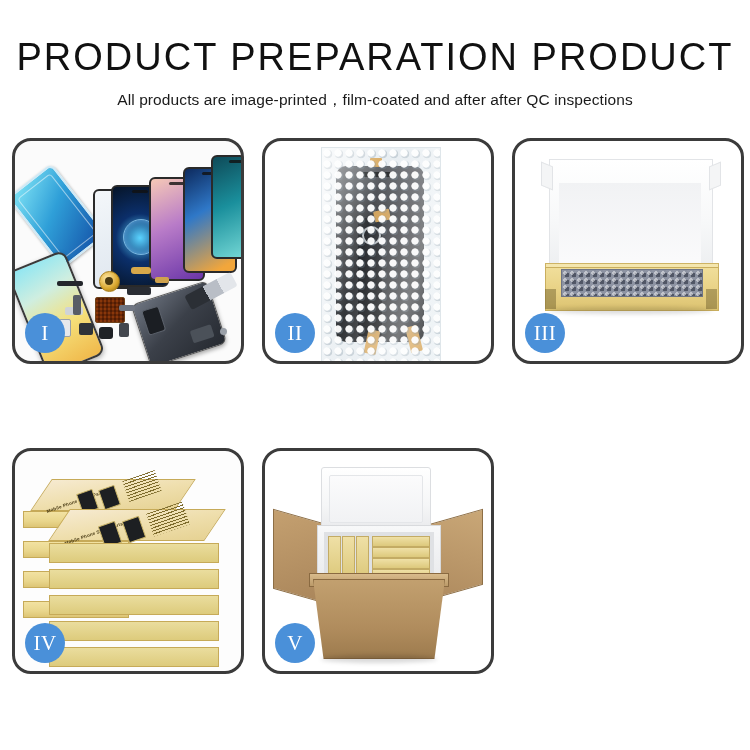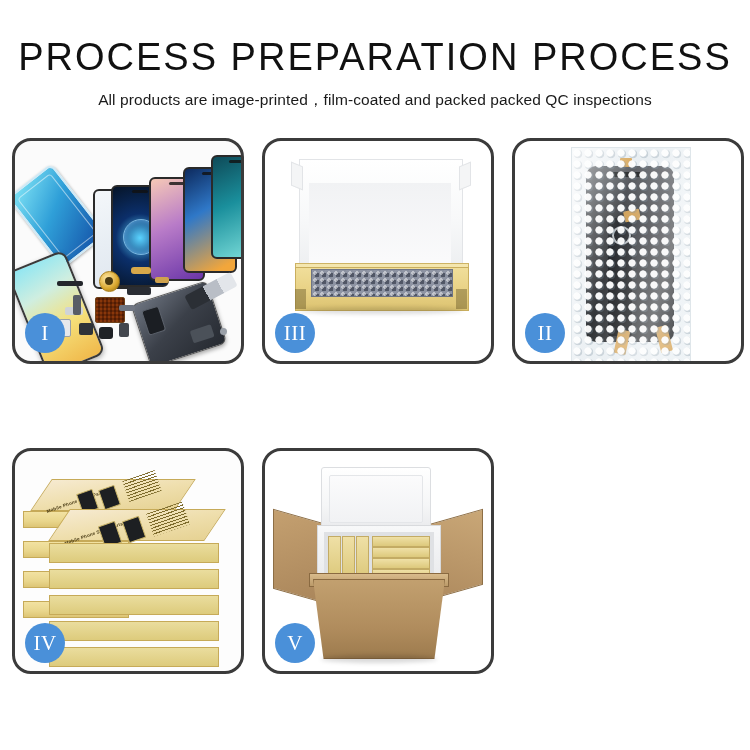--- a/index.html
+++ b/index.html
@@ -283,22 +283,22 @@
   .c6-tab{position:absolute;background:#a3855b;opacity:.85;}
   .c6-t1{left:36px;top:76px;width:18px;height:22px;}
   .c6-t2{left:36px;top:136px;width:16px;height:14px;}
   .c6-shadow{position:absolute;left:26px;top:168px;width:156px;height:8px;border-radius:50%;
     background:rgba(0,0,0,.14);filter:blur(2px);}
 </style>
 </head>
 <body>
 
 <div class="header">
-  <div class="title">PROCESS PREPARATION PROCESS</div>
-  <div class="subtitle">All products are image-printed，film-coated and packed packed QC inspections</div>
+  <div class="title">PRODUCT PREPARATION PRODUCT</div>
+  <div class="subtitle">All products are image-printed，film-coated and after after QC inspections</div>
 </div>
 
 <div class="grid">
 
   <div class="panel p1">
     <div class="scene">
       <div class="ph ph-a"></div>
       <div class="scr scr1">
           <span class="notch"></span>
         </div>
@@ -328,51 +328,51 @@
       <div class="prt prt-g"></div>
       <div class="prt prt-h"></div>
       <div class="prt prt-i"></div>
       <div class="prt prt-j"></div>
       <div class="driver"></div>
       <div class="scrw"></div>
     </div>
     <div class="badge">I</div>
   </div>
 
-  <div class="panel p3">
-    <div class="scene">
-      <div class="b3-lid"></div>
-      <div class="b3-inner"></div>
-      <div class="b3-base-lip"></div>
-      <div class="b3-base"></div>
-      <div class="b3-foam"></div>
-      <div class="b3-corner-l"></div>
-      <div class="b3-corner-r"></div>
-      <div class="b3-shadow"></div>
-    </div>
-    <div class="badge">III</div>
-  </div>
-
   <div class="panel p2">
     <div class="scene">
       <div class="bw-bag">
         <div class="bw-item"></div>
         <div class="bw-strip"></div>
         <div class="bw-circ"></div>
         <div class="tape tape1"></div>
         <div class="tape tape2"></div>
         <div class="tape tape3"></div>
         <div class="tape tape4"></div>
         <div class="bubbles"></div>
         <div class="bag-sheen"></div>
       </div>
     </div>
     <div class="badge">II</div>
   </div>
 
+  <div class="panel p3">
+    <div class="scene">
+      <div class="b3-lid"></div>
+      <div class="b3-inner"></div>
+      <div class="b3-base-lip"></div>
+      <div class="b3-base"></div>
+      <div class="b3-foam"></div>
+      <div class="b3-corner-l"></div>
+      <div class="b3-corner-r"></div>
+      <div class="b3-shadow"></div>
+    </div>
+    <div class="badge">III</div>
+  </div>
+
   <div class="panel p4">
     <div class="scene">
       <div class="stack">
 
         <div class="sbox" style="left:2px;top:42px;width:104px;height:15px;"></div>
         <div class="sbox" style="left:2px;top:72px;width:104px;height:15px;"></div>
         <div class="sbox" style="left:2px;top:102px;width:104px;height:15px;"></div>
         <div class="sbox" style="left:2px;top:132px;width:104px;height:15px;"></div>
 
         <div class="sbox stop" style="left:20px;top:10px;width:142px;height:30px;"></div>

